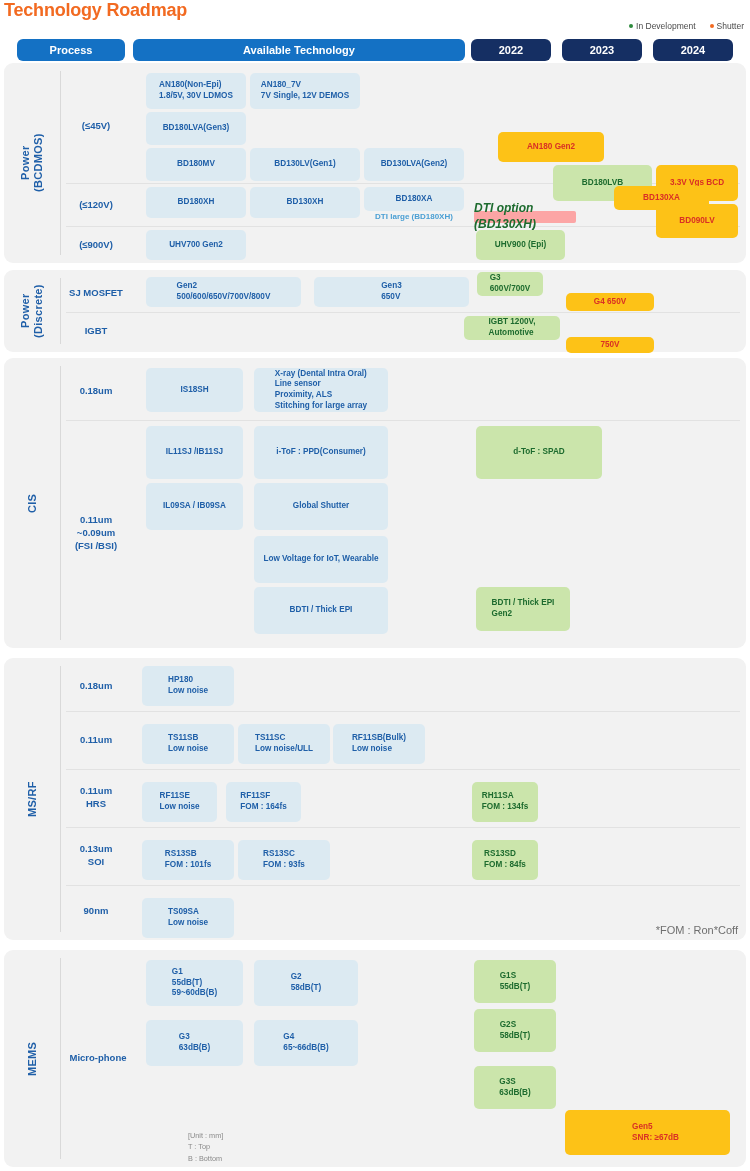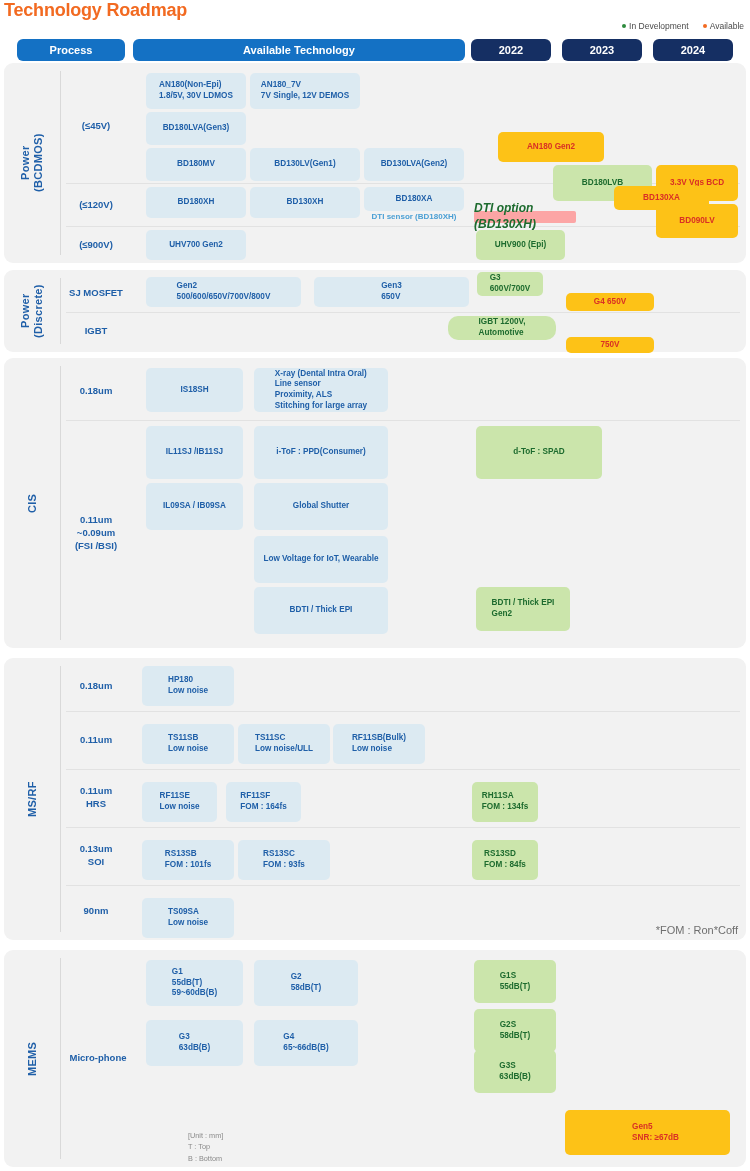--- a/index.html
+++ b/index.html
@@ -94,21 +94,21 @@
 
   <div class="title">Technology Roadmap</div>
 
   <div class="legend">
     <div class="item">
       <span class="dot dot-dev"></span>
       <span>In Development</span>
     </div>
     <div class="item">
       <span class="dot dot-plan"></span>
-      <span>Available</span>
+      <span>Shutter</span>
     </div>
   </div>
 
   <div class="hdr hdr-blue" style="left:17px; top:39px; width:108px;">Process</div>
   <div class="hdr hdr-blue" style="left:133px; top:39px; width:332px;">Available Technology</div>
   <div class="hdr hdr-navy" style="left:471px; top:39px; width:80px;">2022</div>
   <div class="hdr hdr-navy" style="left:562px; top:39px; width:80px;">2023</div>
   <div class="hdr hdr-navy" style="left:653px; top:39px; width:80px;">2024</div>
 
   <div class="section" style="top:63px; height:200px;">
@@ -133,21 +133,21 @@
     <div class="box box-orange" style="left: 652px; top: 102px; width: 82px; height: 36px; white-space: pre-line;">3.3V Vgs BCD</div>
 
     <div class="box box-blue" style="left: 142px; top: 85px; width: 100px; height: 33px; white-space: pre-line;">BD180MV</div>
     <div class="box box-blue" style="left: 246px; top: 85px; width: 110px; height: 33px; white-space: pre-line;">BD130LV(Gen1)</div>
     <div class="box box-blue" style="left: 360px; top: 85px; width: 100px; height: 33px; white-space: pre-line;">BD130LVA(Gen2)</div>
     <div class="box box-orange" style="left: 652px; top: 141px; width: 82px; height: 34px; white-space: pre-line;">BD090LV</div>
 
     <div class="box box-blue" style="left: 142px; top: 124px; width: 100px; height: 31px; white-space: pre-line;">BD180XH</div>
     <div class="box box-blue" style="left: 246px; top: 124px; width: 110px; height: 31px; white-space: pre-line;">BD130XH</div>
     <div class="box box-blue" style="left: 360px; top: 124px; width: 100px; height: 24px; white-space: pre-line;">BD180XA</div>
-    <div class="box box-plain-blue" style="left: 356px; top: 148px; width: 108px; height: 12px; white-space: pre-line;">DTI sensor (BD180XH)</div>
+    <div class="box box-plain-blue" style="left: 356px; top: 148px; width: 108px; height: 12px; white-space: pre-line;">DTI large (BD180XH)</div>
     <div class="box box-plain-green" style="left: 470px; top: 148px; width: 102px; height: 12px; white-space: pre-line;">DTI option (BD130XH)</div>
     <div class="box box-orange" style="left: 610px; top: 123px; width: 95px; height: 24px; white-space: pre-line;">BD130XA</div>
 
     <div class="box box-blue" style="left: 142px; top: 167px; width: 100px; height: 30px; white-space: pre-line;">UHV700 Gen2</div>
     <div class="box box-green" style="left: 472px; top: 167px; width: 89px; height: 30px; white-space: pre-line;">UHV900 (Epi)</div>
   </div>
 
   <div class="section" style="top:270px; height:82px;">
     <div class="sec-label" style="white-space: pre-line;">Power
 (Discrete)</div>
@@ -158,21 +158,21 @@
     <div class="rowlabel" style="left: 60px; top: 43px; width: 64px; height: 36px; white-space: pre-line;">IGBT</div>
 
     <div class="box box-blue" style="left: 142px; top: 7px; width: 155px; height: 30px; white-space: pre-line;">Gen2
 500/600/650V/700V/800V</div>
     <div class="box box-blue" style="left: 310px; top: 7px; width: 155px; height: 30px; white-space: pre-line;">Gen3
 650V</div>
     <div class="box box-green" style="left: 473px; top: 2px; width: 66px; height: 24px; white-space: pre-line;">G3
 600V/700V</div>
     <div class="box box-orange" style="left: 562px; top: 23px; width: 88px; height: 18px; white-space: pre-line;">G4 650V</div>
 
-    <div class="box box-green" style="left: 444px; top: 46px; width: 108px; height: 24px; white-space: pre-line; border-radius: 10px;">IGBT 1200V,
+    <div class="box box-green" style="left: 460px; top: 46px; width: 96px; height: 24px; white-space: pre-line;">IGBT 1200V,
 Automotive</div>
     <div class="box box-orange" style="left: 562px; top: 67px; width: 88px; height: 16px; white-space: pre-line;">750V</div>
   </div>
 
   <div class="section" style="top:358px; height:290px;">
     <div class="sec-label" style="white-space: pre-line;">CIS</div>
     <div class="vdiv"></div>
     <div class="hdiv" style="top:62px;"></div>
 
     <div class="rowlabel" style="left: 60px; top: 6px; width: 64px; height: 54px; white-space: pre-line;">0.18um</div>
@@ -260,21 +260,21 @@
     <div class="box box-green" style="left: 470px; top: 10px; width: 82px; height: 43px; white-space: pre-line;">G1S
 55dB(T)</div>
 
     <div class="box box-blue" style="left: 142px; top: 70px; width: 97px; height: 46px; white-space: pre-line;">G3
 63dB(B)</div>
     <div class="box box-blue" style="left: 250px; top: 70px; width: 104px; height: 46px; white-space: pre-line;">G4
 65~66dB(B)</div>
     <div class="box box-green" style="left: 470px; top: 59px; width: 82px; height: 43px; white-space: pre-line;">G2S
 58dB(T)</div>
 
-    <div class="box box-green" style="left: 470px; top: 100px; width: 82px; height: 43px; white-space: pre-line;">G3S
+    <div class="box box-green" style="left: 470px; top: 116px; width: 82px; height: 43px; white-space: pre-line;">G3S
 63dB(B)</div>
 
     <div class="box box-orange" style="left: 561px; top: 160px; width: 165px; height: 45px; white-space: pre-line; padding-left: 16px;">Gen5
 SNR: ≥67dB</div>
 
     <div class="note" style="left: 142px; top: 180px; white-space: pre-line;">[Unit : mm]
 T : Top
 B : Bottom</div>
   </div>
 

